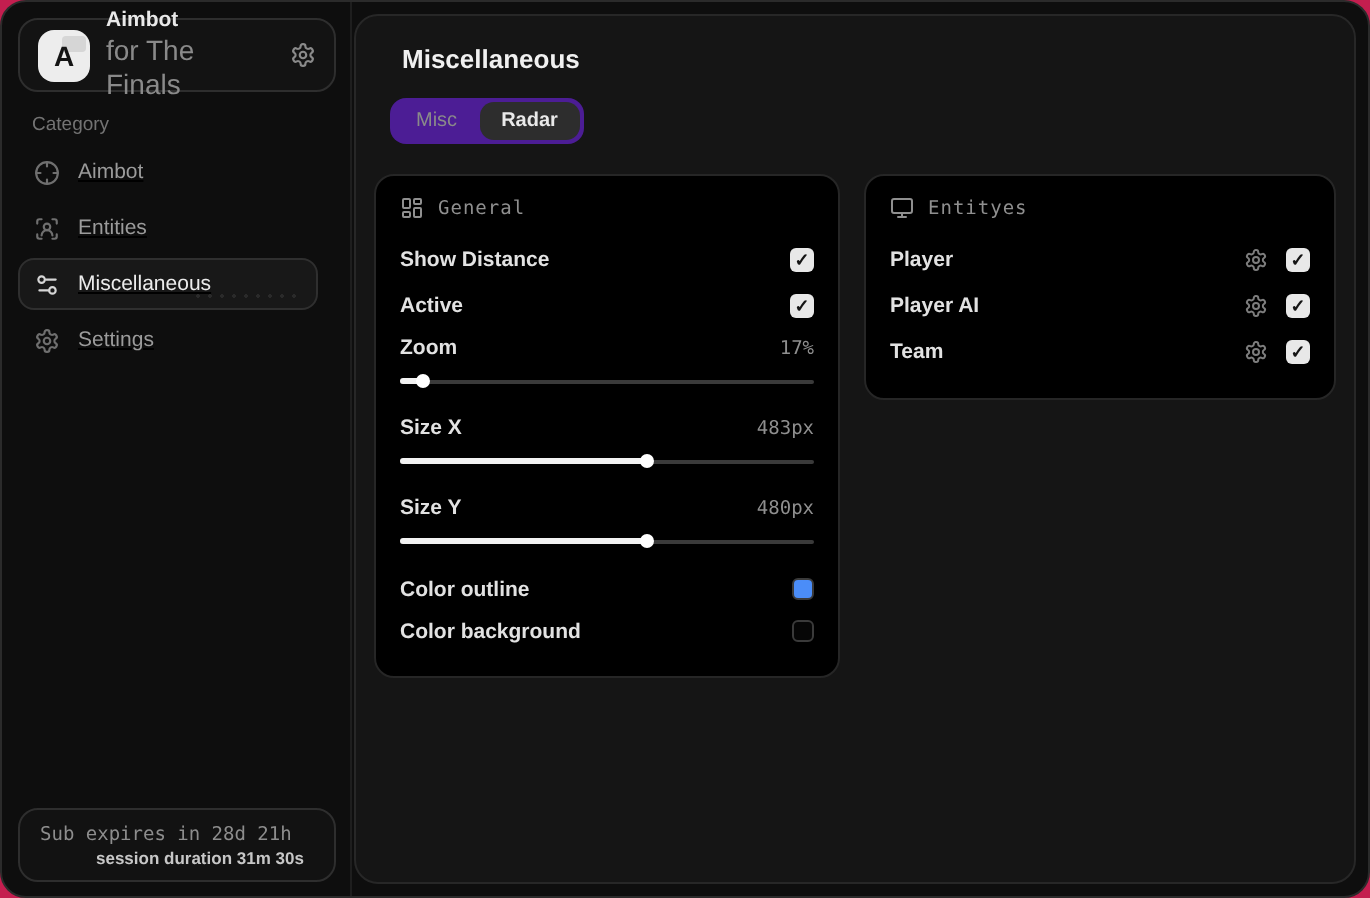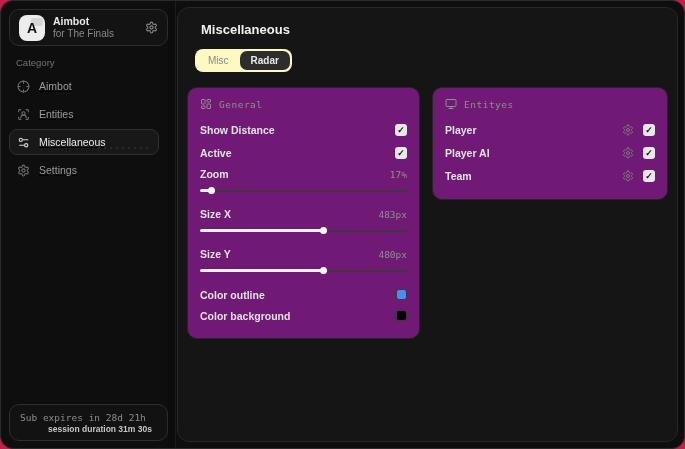--- a/index.html
+++ b/index.html
@@ -27,21 +27,21 @@
   .logo {
     width:26px; height:26px; border-radius:8px; background:#ededed;
     color:#141414; font-weight:bold; font-size:14px;
     display:flex; align-items:center; justify-content:center; flex:0 0 auto;
     position:relative; overflow:hidden;
   }
   .logo::before{ content:""; position:absolute; right:2px; top:3px; width:12px; height:8px; background:#d6d6d6; border-radius:2px;}
   .logo span{ position:relative; }
   .brand-text { flex:1; line-height:1.2; }
   .brand-name { font-size:10.5px; font-weight:bold; color:#e9e9e9; }
-  .brand-sub  { font-size:10px; color:#8a8a8a; }
+  .brand-sub  { font-size:14px; color:#8a8a8a; }
   .brand-gear { color:#8a8a8a; width:13px; height:13px; cursor:pointer; }
   .category-label {
     position:absolute; left:15px; top:56px; font-size:9.5px; color:#737373;
   }
   .nav { position:absolute; left:8px; right:16px; top:72px;text-decoration:underline; }
   .nav-item {
     height:26px; margin-bottom:2px; display:flex; align-items:center; gap:9px;
     padding:0 7px; border:1px solid transparent; border-radius:8px;
     color:#9b9b9b; font-size:10.5px; cursor:pointer; position:relative;
   }
@@ -63,30 +63,30 @@
   .footer-line1 { font-family:"DejaVu Sans Mono", monospace; font-size:9.5px; color:#8d8d8d; }
   .footer-line2 { font-size:8.5px; font-weight:bold; color:#c7c7c7;padding-left:28px; }
   
   .main {
     position:absolute; left:176px; top:6px; right:6px; bottom:6px;
     background:#151515; border:1px solid #272727; border-radius:12px;
     padding:12px 9px;
   }
   .page-title { font-size:13px; font-weight:bold; color:#f0f0f0; margin:2px 0 0 14px; }
   .tabs {
-    display:inline-flex; margin:12px 0 0 8px; background:#fef9c3;
+    display:inline-flex; margin:12px 0 0 8px; background:#4c1d95;
     border-radius:8px; padding:2px; align-items:center;
   }
   .tab {
     font-size:10px; padding:4px 11px; border-radius:7px; color:#8a8a8a; cursor:pointer;
   }
   .tab.active { background:#2d2d2d; color:#e9e9e9; font-weight:bold; }
   .panels { display:flex; gap:12px; margin-top:15px; align-items:flex-start; }
   .panel {
-    border:1px solid #262626; border-radius:10px; background:#701a75;
+    border:1px solid #262626; border-radius:10px; background:#000000;
     padding:10px 12px 12px;
   }
   .panel-general  { width:235px; }
   .panel-entities { width:238px; }
   .panel-header {
     display:flex; align-items:center; gap:7px; color:#8f8f8f; margin-bottom:8px;
   }
   .panel-header svg { width:12px; height:12px; }
   .panel-title { font-family:"DejaVu Sans Mono", monospace; font-size:9.5px; letter-spacing:.5px; }
   .row {

